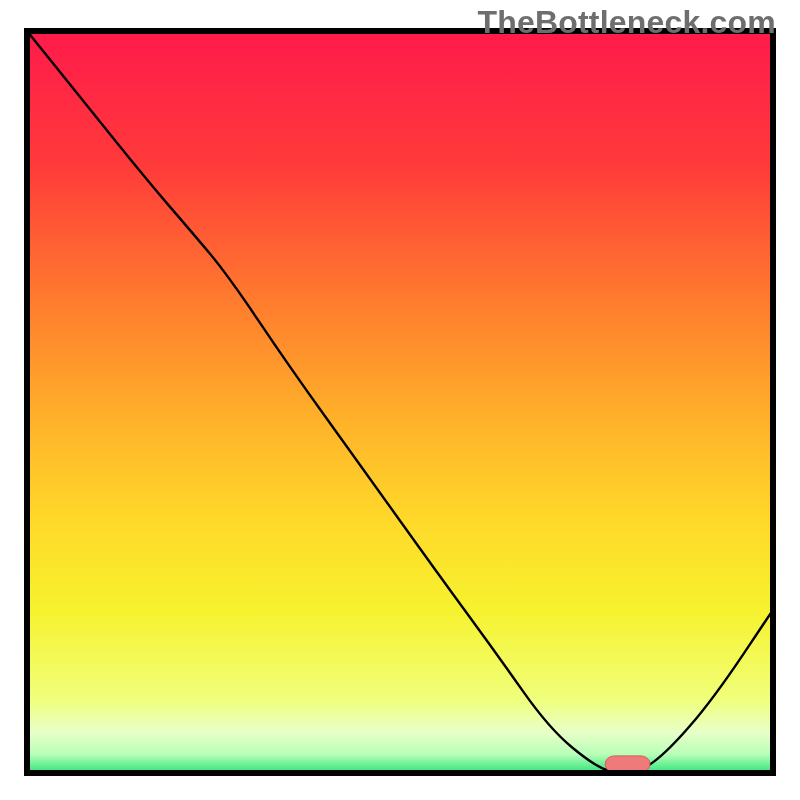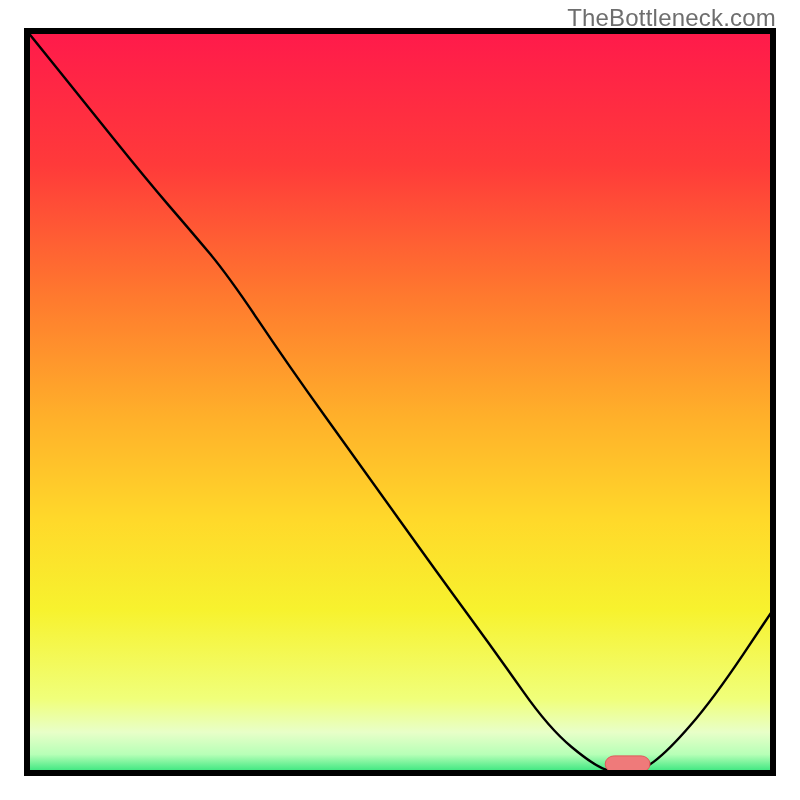--- a/index.html
+++ b/index.html
@@ -14,22 +14,22 @@
   .frame {
     position: relative;
     width: 800px;
     height: 800px;
     box-sizing: border-box;
   }
   .watermark {
     position: absolute;
     top: 4px;
     right: 24px;
-    font-size: 24px;
-    font-weight: 400;
+    font-size: 32px;
+    font-weight: 700;
     color: #6e6e6e;
     letter-spacing: 0.2px;
     z-index: 3;
   }
   .plot-wrap {
     position: absolute;
     left: 24px;
     top: 28px;
     width: 752px;
     height: 748px;

